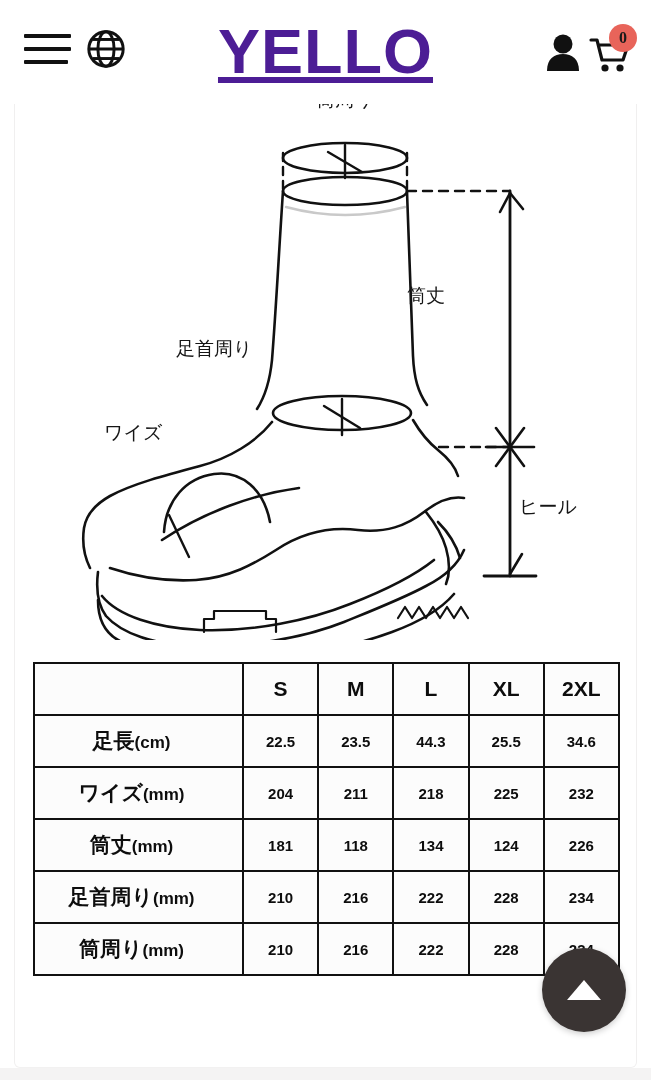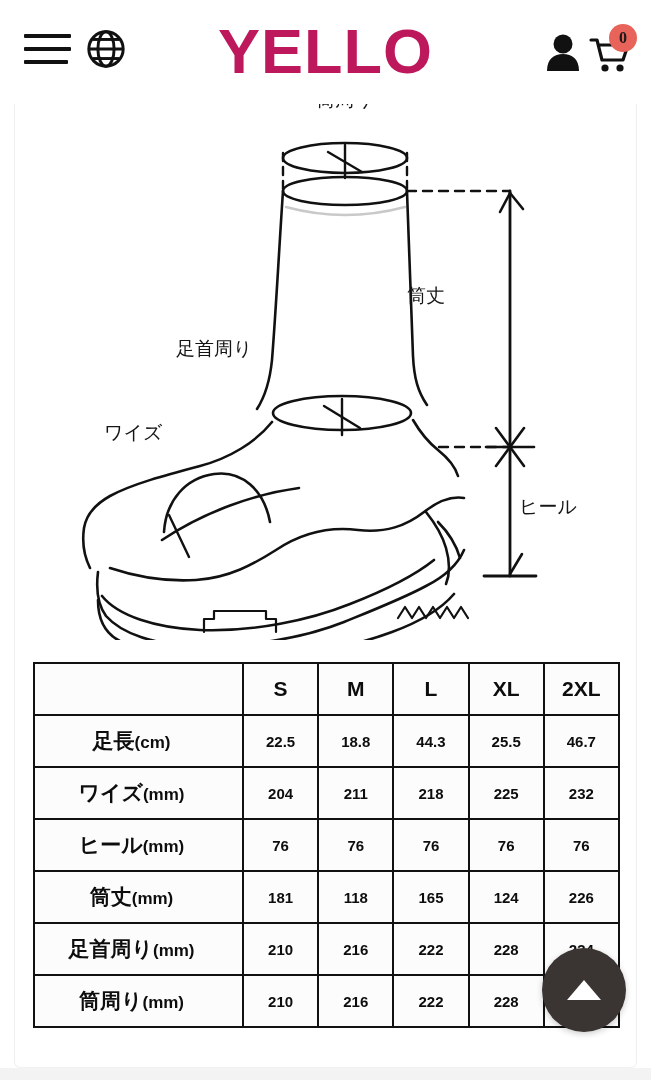--- a/index.html
+++ b/index.html
@@ -86,24 +86,25 @@
 
   .brand {
     position: absolute;
     left: 0;
     top: 16px;
     width: 651px;
     text-align: center;
     font-size: 63px;
     font-weight: 800;
     letter-spacing: 1px;
-    color: #be185d;
+    color: #4c1d95;
     font-family: "Liberation Sans", "DejaVu Sans", sans-serif;
     line-height: 70px;
     pointer-events: none;
+    text-decoration: underline;
   }
 
   .hdr-right {
     position: absolute;
     right: 18px;
     top: 33px;
     display: flex;
     align-items: flex-start;
     gap: 8px;
   }
@@ -338,49 +339,41 @@
         <td class="hdr-cell">S</td>
         <td class="hdr-cell">M</td>
         <td class="hdr-cell">L</td>
         <td class="hdr-cell">XL</td>
         <td class="hdr-cell">2XL</td>
       </tr>
 
       <tr>
         <td class="lbl-cell"><span>足長</span><span class="unit">(cm)</span></td>
         <td class="val-cell">22.5</td>
-        <td class="val-cell">18.8</td>
+        <td class="val-cell">23.5</td>
         <td class="val-cell">44.3</td>
         <td class="val-cell">25.5</td>
-        <td class="val-cell">46.7</td>
+        <td class="val-cell">34.6</td>
       </tr>
 
       <tr>
         <td class="lbl-cell"><span>ワイズ</span><span class="unit">(mm)</span></td>
         <td class="val-cell">204</td>
         <td class="val-cell">211</td>
         <td class="val-cell">218</td>
         <td class="val-cell">225</td>
         <td class="val-cell">232</td>
       </tr>
 
-      <tr>
-        <td class="lbl-cell"><span>ヒール</span><span class="unit">(mm)</span></td>
-        <td class="val-cell">76</td>
-        <td class="val-cell">76</td>
-        <td class="val-cell">76</td>
-        <td class="val-cell">76</td>
-        <td class="val-cell">76</td>
-      </tr>
 
       <tr>
         <td class="lbl-cell"><span>筒丈</span><span class="unit">(mm)</span></td>
         <td class="val-cell">181</td>
         <td class="val-cell">118</td>
-        <td class="val-cell">165</td>
+        <td class="val-cell">134</td>
         <td class="val-cell">124</td>
         <td class="val-cell">226</td>
       </tr>
 
       <tr>
         <td class="lbl-cell"><span>足首周り</span><span class="unit">(mm)</span></td>
         <td class="val-cell">210</td>
         <td class="val-cell">216</td>
         <td class="val-cell">222</td>
         <td class="val-cell">228</td>

